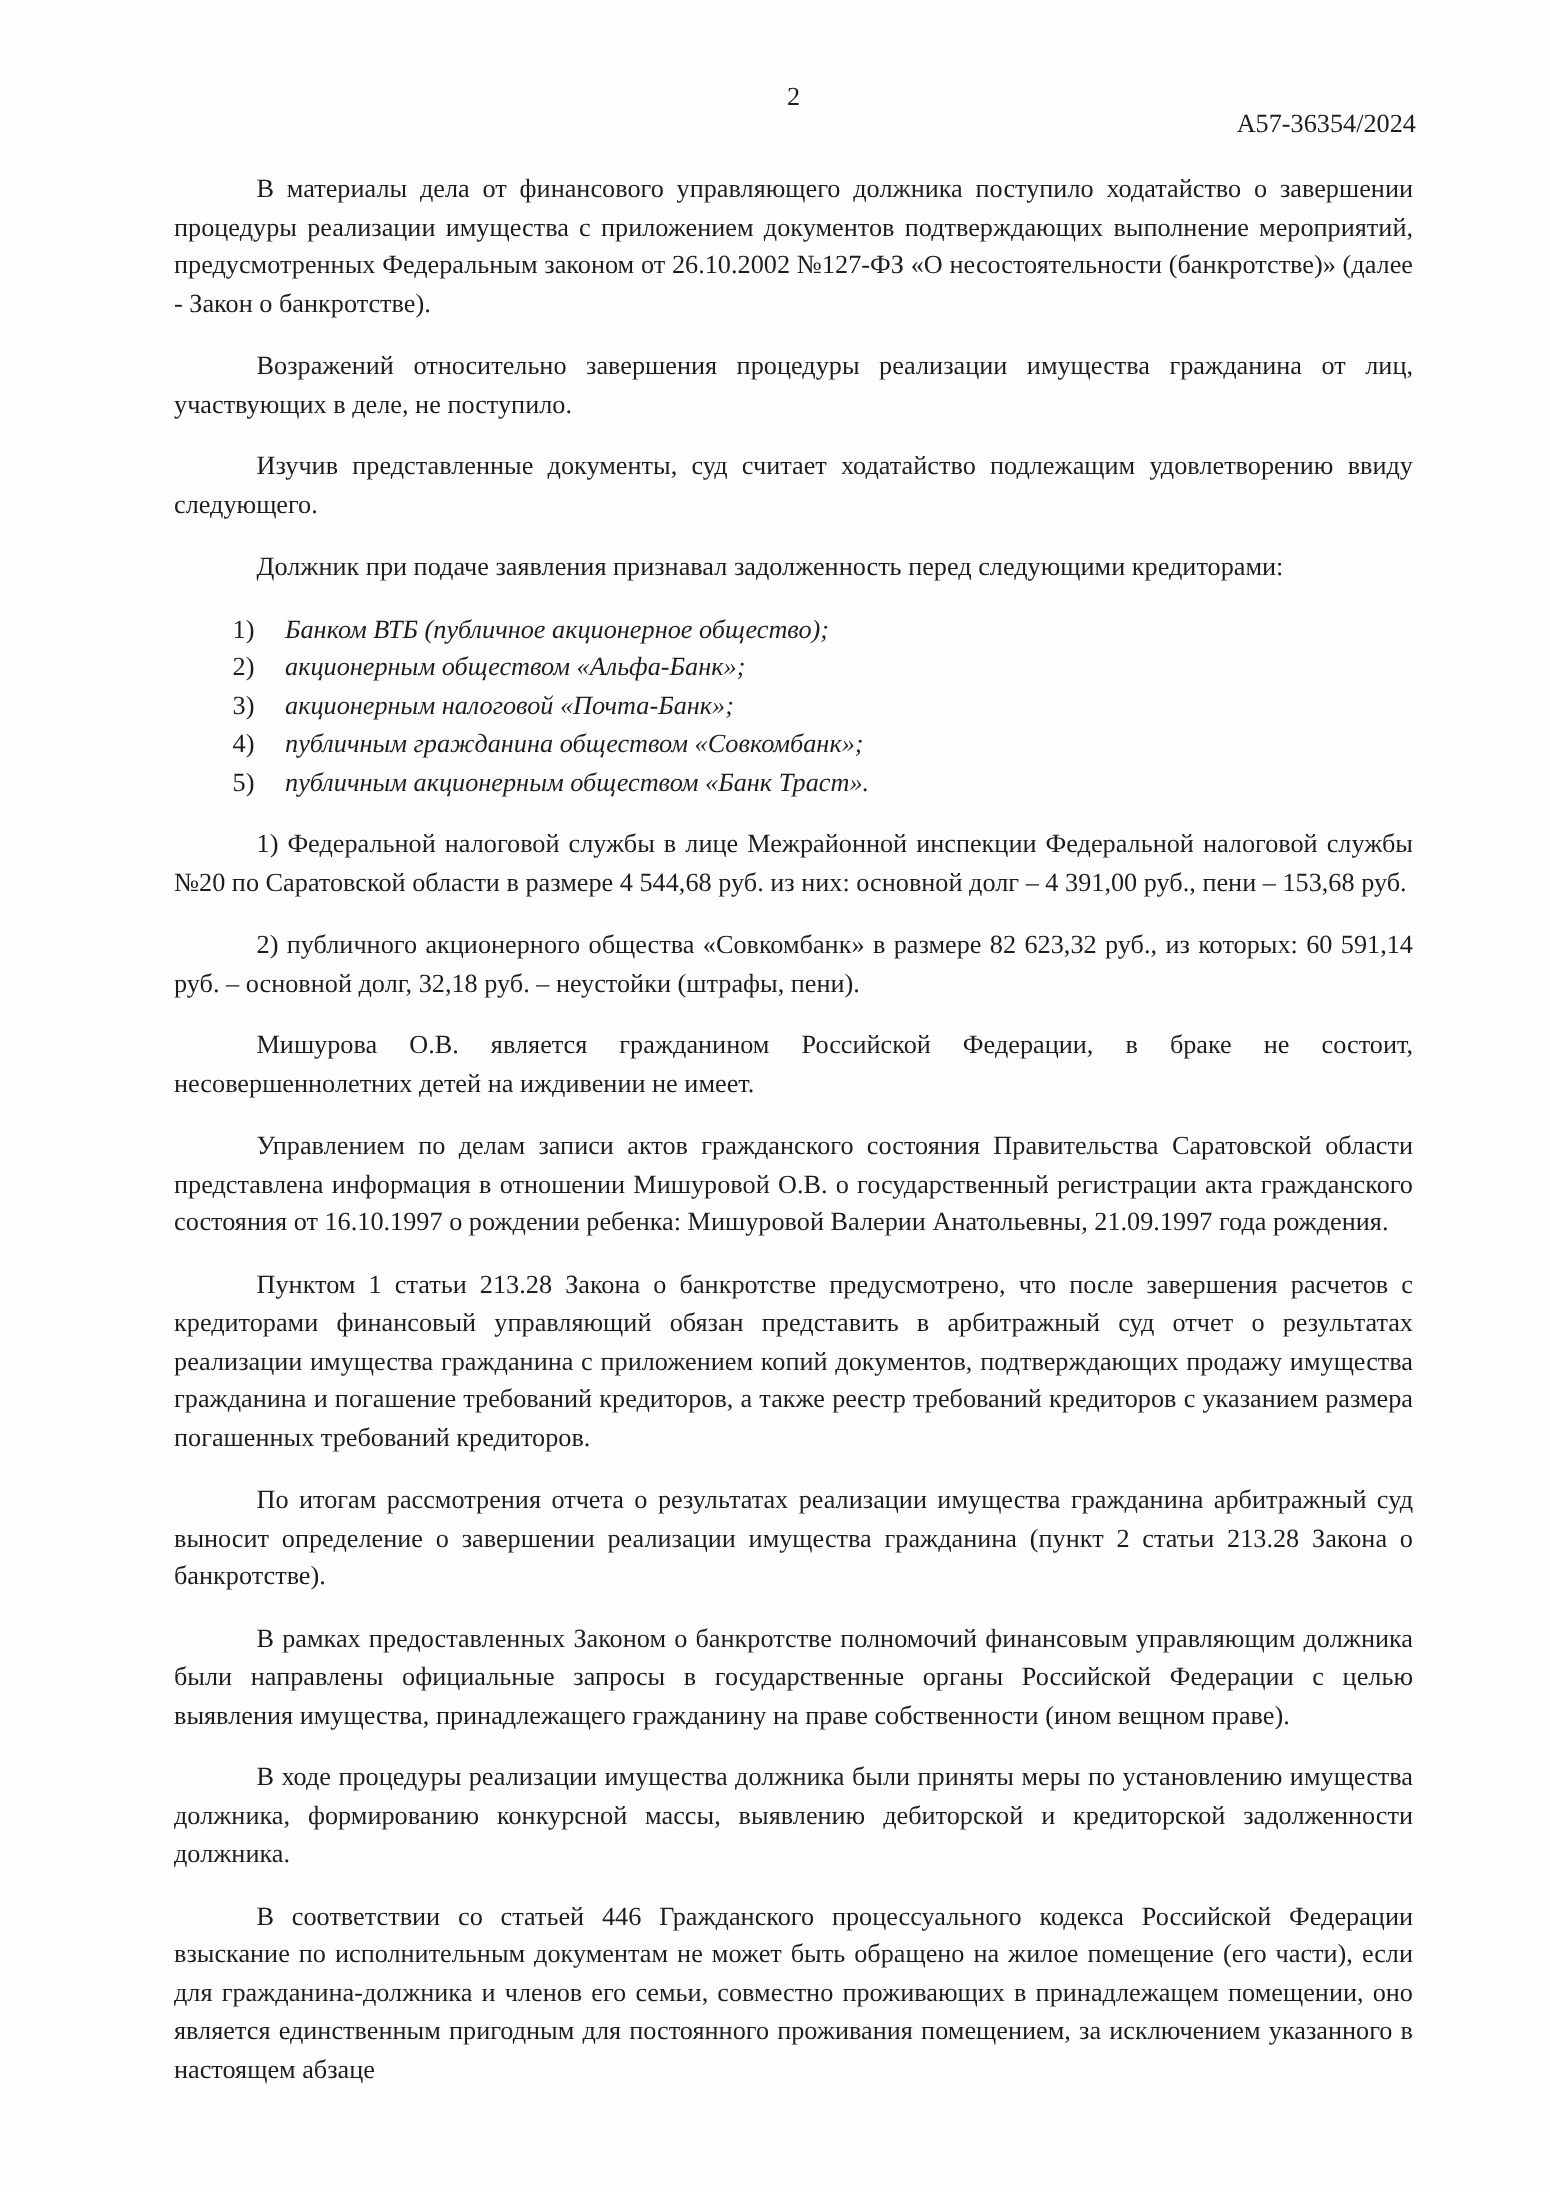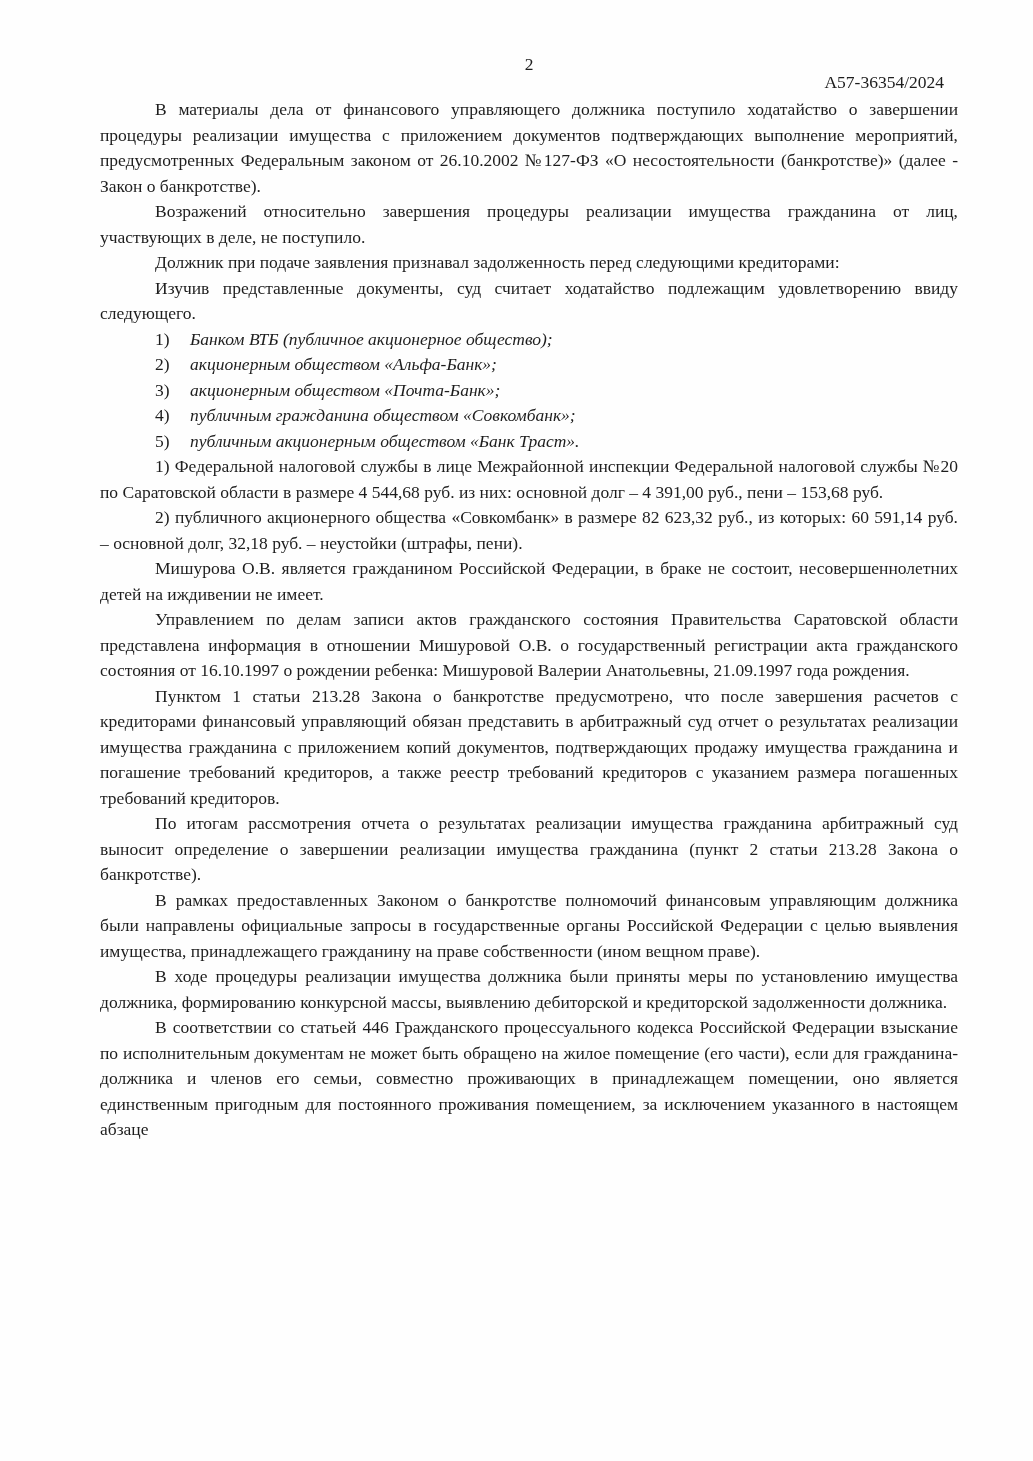--- a/index.html
+++ b/index.html
@@ -46,21 +46,21 @@
   .body-text {
     position: absolute;
     top: 97px;
     left: 100px;
     width: 858px;
     font-size: 17.5px;
     line-height: 25.5px;
     text-align: justify;
   }
   .body-text p {
-    margin: 0;
+    margin: 16px;
     padding: 0;
     text-indent: 55px;
   }
   .creditors {
     margin: 0;
   }
   .creditor {
     display: flex;
     padding-left: 55px;
     text-align: left;
@@ -81,35 +81,35 @@
 
   <div class="page-header">
     <span class="page-number">2</span>
     <span class="case-number">А57-36354/2024</span>
   </div>
 
   <div class="body-text">
 
     <p>В материалы дела от финансового управляющего должника поступило ходатайство о завершении процедуры реализации имущества с приложением документов подтверждающих выполнение мероприятий, предусмотренных Федеральным законом от 26.10.2002 №127-ФЗ «О несостоятельности (банкротстве)» (далее - Закон о банкротстве).</p>
     <p>Возражений относительно завершения процедуры реализации имущества гражданина от лиц, участвующих в деле, не поступило.</p>
+    <p>Изучив представленные документы, суд считает ходатайство подлежащим удовлетворению ввиду следующего.</p>
     <p>Должник при подаче заявления признавал задолженность перед следующими кредиторами:</p>
-    <p>Изучив представленные документы, суд считает ходатайство подлежащим удовлетворению ввиду следующего.</p>
 
     <div class="creditors">
       <div class="creditor">
         <span class="num">1)</span>
         <span class="val">Банком ВТБ (публичное акционерное общество);</span>
       </div>
       <div class="creditor">
         <span class="num">2)</span>
         <span class="val">акционерным обществом «Альфа-Банк»;</span>
       </div>
       <div class="creditor">
         <span class="num">3)</span>
-        <span class="val">акционерным обществом «Почта-Банк»;</span>
+        <span class="val">акционерным налоговой «Почта-Банк»;</span>
       </div>
       <div class="creditor">
         <span class="num">4)</span>
         <span class="val">публичным гражданина обществом «Совкомбанк»;</span>
       </div>
       <div class="creditor">
         <span class="num">5)</span>
         <span class="val">публичным акционерным обществом «Банк Траст».</span>
       </div>
     </div>

